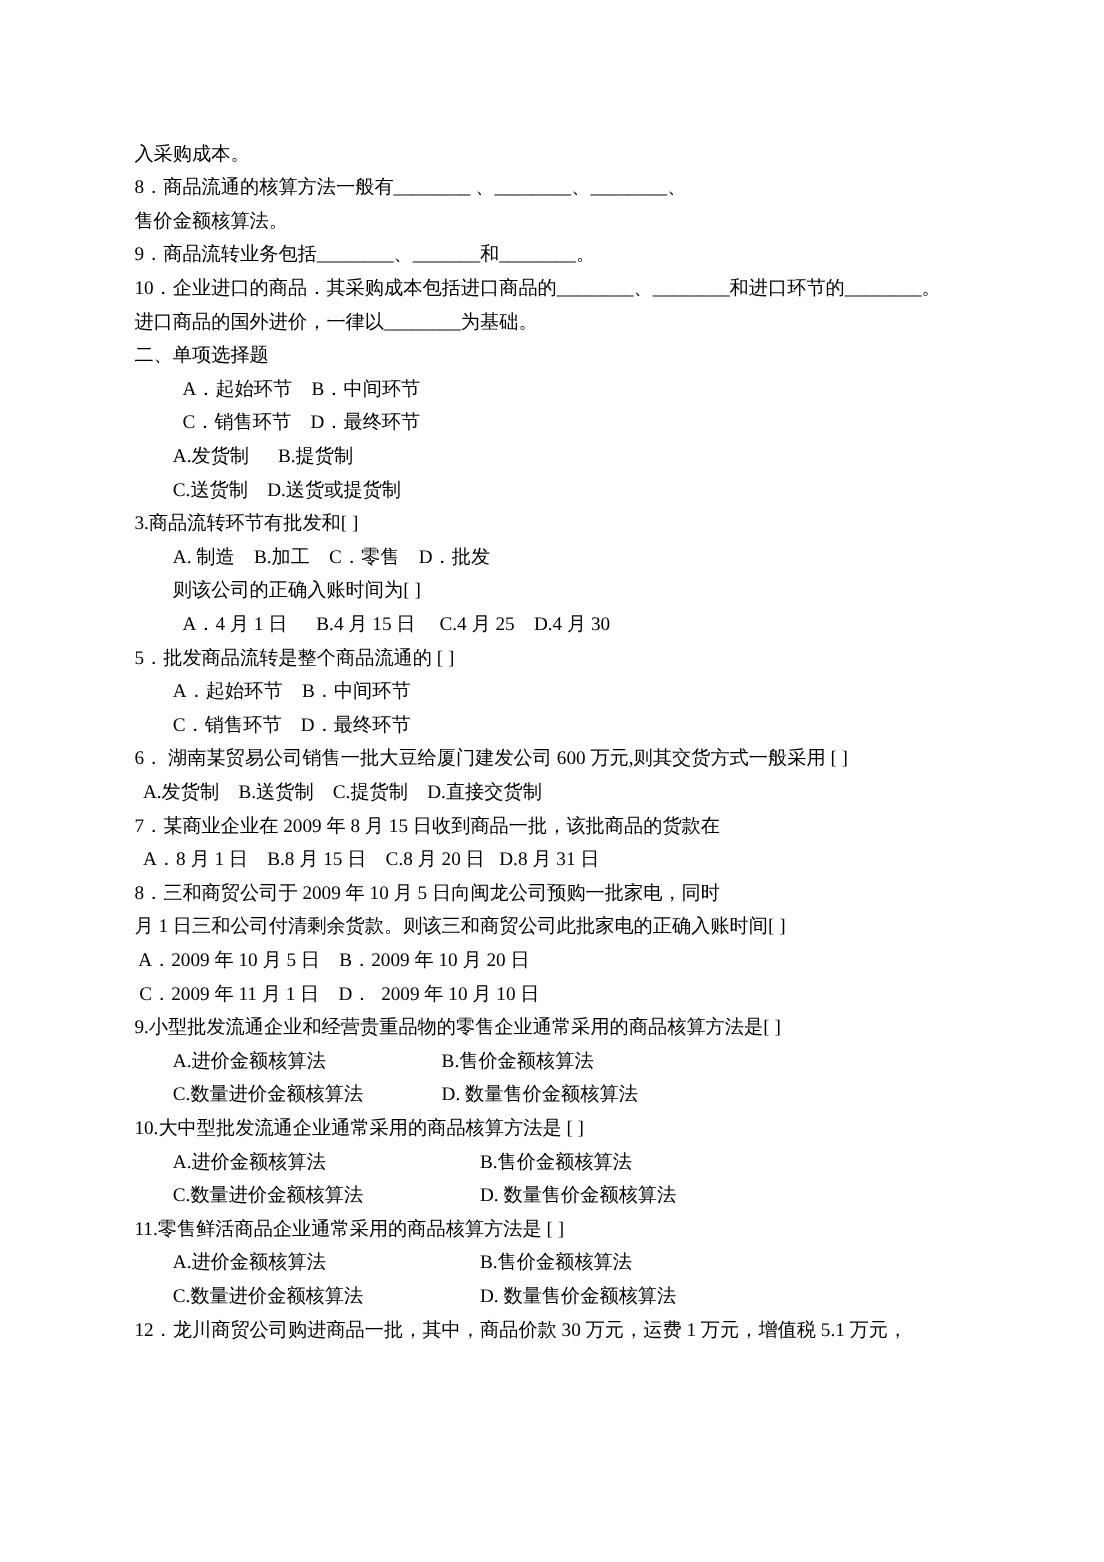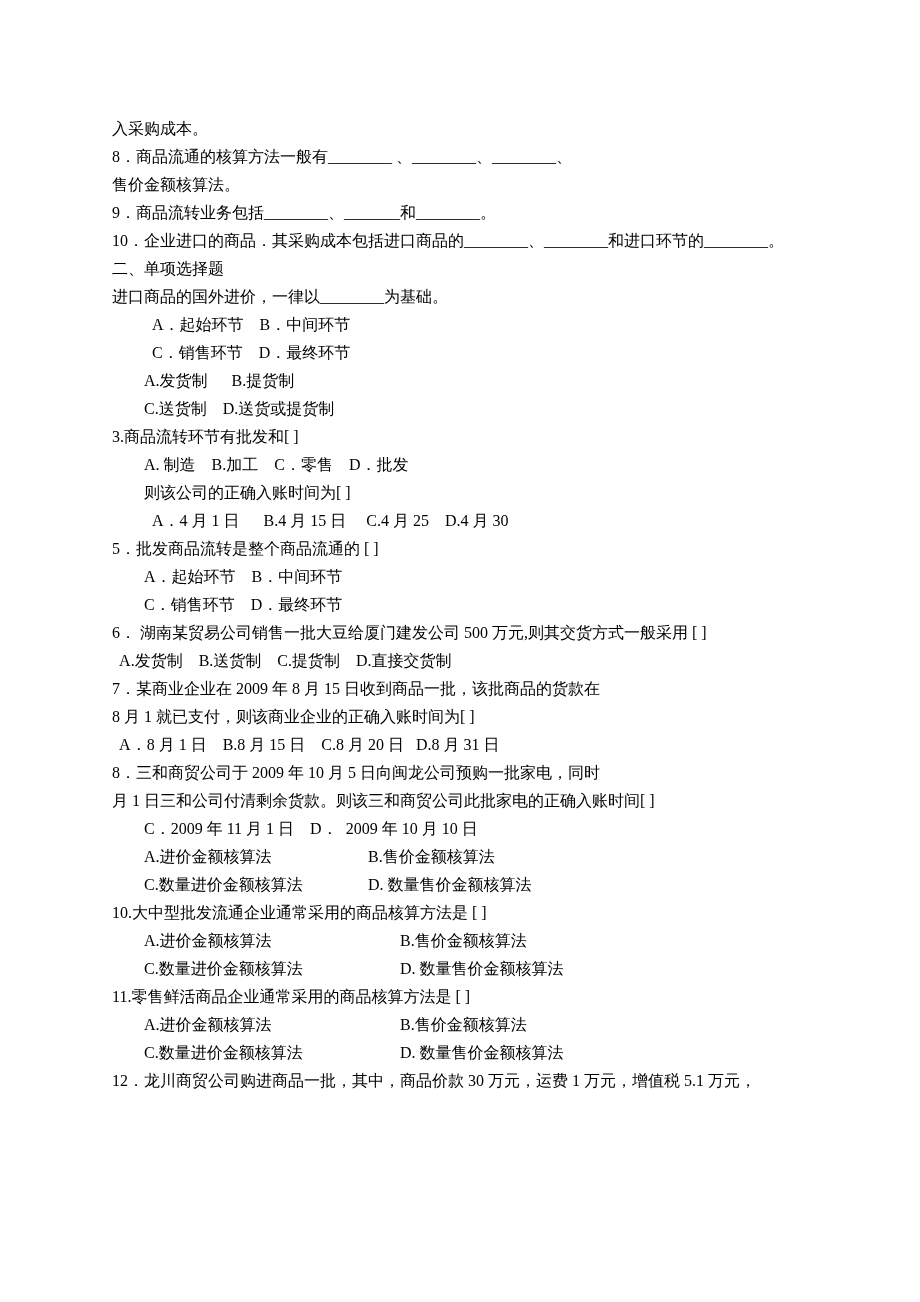--- a/index.html
+++ b/index.html
@@ -34,51 +34,52 @@
 
   <div class="line">入采购成本。</div>
 
 
   <div class="line">8．商品流通的核算方法一般有________ 、________、________、</div>
   <div class="line">售价金额核算法。</div>
 
   <div class="line">9．商品流转业务包括________、_______和________。</div>
 
   <div class="line">10．企业进口的商品．其采购成本包括进口商品的________、________和进口环节的________。</div>
+  <div class="line">进口商品的国外进价，一律以________为基础。</div>
+
   <div class="line">二、单项选择题</div>
-
-  <div class="line">进口商品的国外进价，一律以________为基础。</div>
 
   <div class="line indent-2"><span>A．起始环节</span>&nbsp;&nbsp;&nbsp;&nbsp;<span>B．中间环节</span></div>
   <div class="line indent-2"><span>C．销售环节</span>&nbsp;&nbsp;&nbsp;&nbsp;<span>D．最终环节</span></div>
 
   <div class="line indent-1"><span>A.发货制</span>&nbsp;&nbsp;&nbsp;&nbsp;&nbsp;&nbsp;<span>B.提货制</span></div>
   <div class="line indent-1"><span>C.送货制</span>&nbsp;&nbsp;&nbsp;&nbsp;<span>D.送货或提货制</span></div>
 
   <div class="line">3.商品流转环节有批发和[    ]</div>
   <div class="line indent-1"><span>A. 制造</span>&nbsp;&nbsp;&nbsp;&nbsp;<span>B.加工</span>&nbsp;&nbsp;&nbsp;&nbsp;<span>C．零售</span>&nbsp;&nbsp;&nbsp;&nbsp;<span>D．批发</span></div>
 
   <div class="line indent-1">则该公司的正确入账时间为[    ]</div>
   <div class="line indent-2"><span>A．4 月 1 日</span>&nbsp;&nbsp;&nbsp;&nbsp;&nbsp;&nbsp;<span>B.4 月 15 日</span>&nbsp;&nbsp;&nbsp;&nbsp;&nbsp;<span>C.4 月 25</span>&nbsp;&nbsp;&nbsp;&nbsp;<span>D.4 月 30</span></div>
 
   <div class="line">5．批发商品流转是整个商品流通的  [    ]</div>
   <div class="line indent-1"><span>A．起始环节</span>&nbsp;&nbsp;&nbsp;&nbsp;<span>B．中间环节</span></div>
   <div class="line indent-1"><span>C．销售环节</span>&nbsp;&nbsp;&nbsp;&nbsp;<span>D．最终环节</span></div>
 
-  <div class="line">6． 湖南某贸易公司销售一批大豆给厦门建发公司 500 万元,则其交货方式一般采用 [    ]</div>
+  <div class="line">6． 湖南某贸易公司销售一批大豆给厦门建发公司 600 万元,则其交货方式一般采用 [    ]</div>
   <div class="line" style="white-space: pre;">  A.发货制    B.送货制    C.提货制    D.直接交货制</div>
 
   <div class="line">7．某商业企业在 2009 年 8 月 15 日收到商品一批，该批商品的货款在</div>
-  <div class="line">8 月 1 就已支付，则该商业企业的正确入账时间为[    ]</div>
   <div class="line" style="white-space: pre;">  A．8 月 1 日    B.8 月 15 日    C.8 月 20 日   D.8 月 31 日</div>
 
   <div class="line">8．三和商贸公司于 2009 年 10 月 5 日向闽龙公司预购一批家电，同时</div>
   <div class="line">月 1 日三和公司付清剩余货款。则该三和商贸公司此批家电的正确入账时间[    ]</div>
-  <div class="line" style="white-space: pre; margin-left: 28px;"> C．2009 年 11 月 1 日    D．  2009 年 10 月 10 日</div>
+  <div class="line" style="white-space: pre;"> A．2009 年 10 月 5 日    B．2009 年 10 月 20 日</div>
+  <div class="line" style="white-space: pre;"> C．2009 年 11 月 1 日    D．  2009 年 10 月 10 日</div>
 
+  <div class="line">9.小型批发流通企业和经营贵重品物的零售企业通常采用的商品核算方法是[    ]</div>
   <div class="line indent-1"><span style="display:inline-block;min-width:14em;">A.进价金额核算法</span><span>B.售价金额核算法</span></div>
   <div class="line indent-1"><span style="display:inline-block;min-width:14em;">C.数量进价金额核算法</span><span>D. 数量售价金额核算法</span></div>
 
   <div class="line">10.大中型批发流通企业通常采用的商品核算方法是  [    ]</div>
   <div class="line indent-1"><span style="display:inline-block;min-width:16em;">A.进价金额核算法</span><span>B.售价金额核算法</span></div>
   <div class="line indent-1"><span style="display:inline-block;min-width:16em;">C.数量进价金额核算法</span><span>D. 数量售价金额核算法</span></div>
 
   <div class="line">11.零售鲜活商品企业通常采用的商品核算方法是  [    ]</div>
   <div class="line indent-1"><span style="display:inline-block;min-width:16em;">A.进价金额核算法</span><span>B.售价金额核算法</span></div>
   <div class="line indent-1"><span style="display:inline-block;min-width:16em;">C.数量进价金额核算法</span><span>D. 数量售价金额核算法</span></div>

